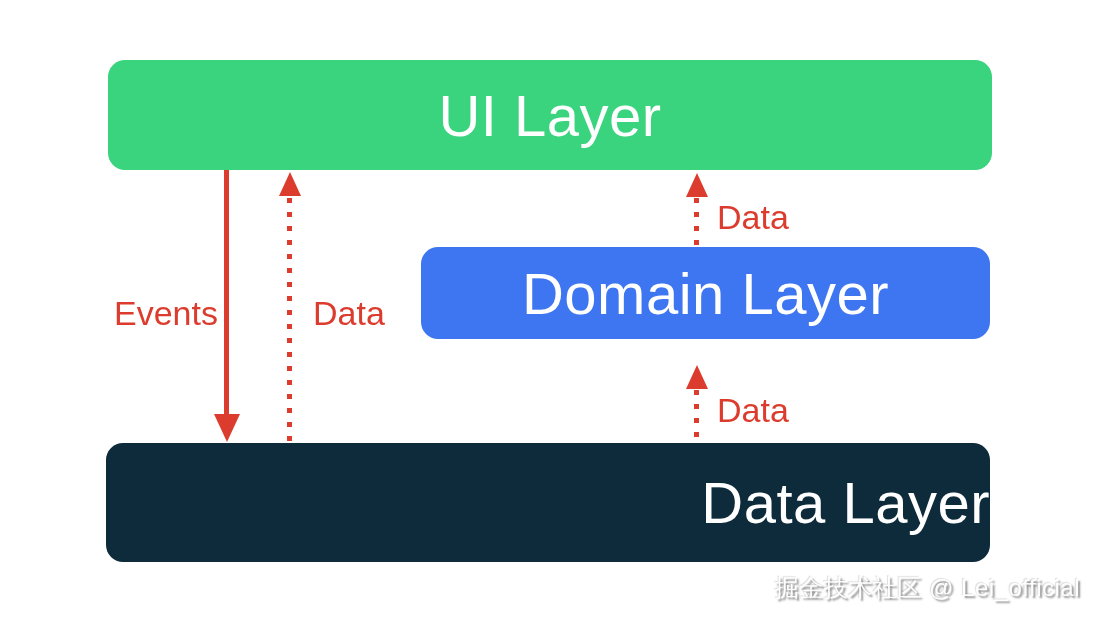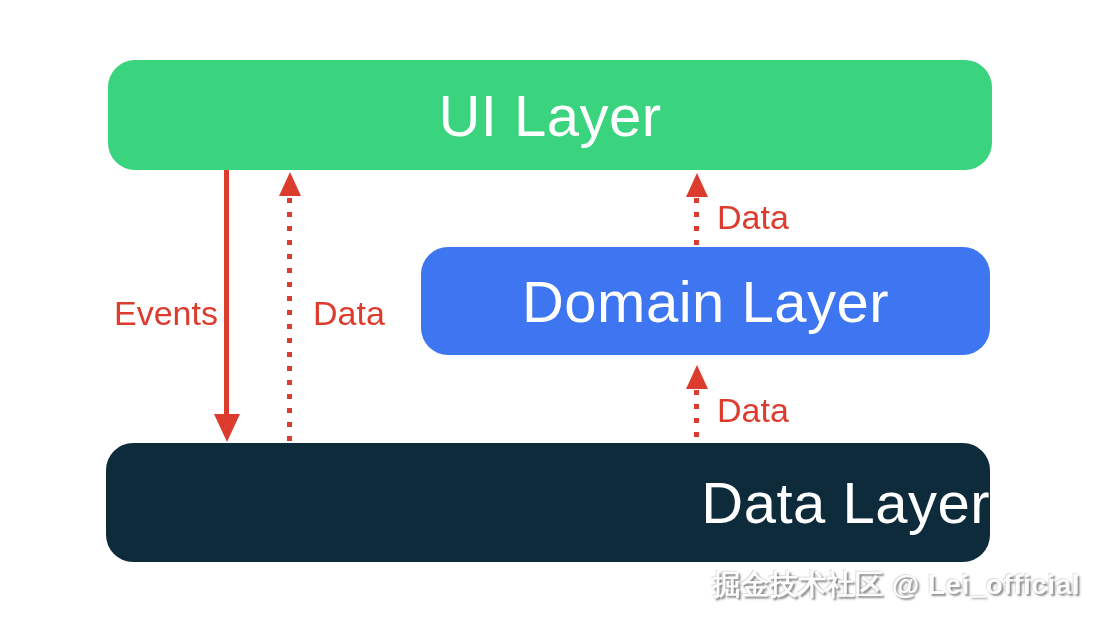--- a/index.html
+++ b/index.html
@@ -9,34 +9,34 @@
   .canvas {
     position: relative;
     width: 1098px;
     height: 618px;
     background: #ffffff;
   }
 
   
   .layer-box {
     position: absolute;
-    border-radius: 27px;
+    border-radius: 17px;
     display: flex;
     align-items: center;
     justify-content: center;
   }
   .layer-box .layer-label {
     color: #ffffff;
     font-size: 58px;
     font-weight: 400;
     letter-spacing: 0.5px;
     white-space: nowrap;
   }
   .box-ui     { left: 108px; top:  60px; width: 884px; height: 110px; }
-  .box-domain { left: 421px; top: 247px; width: 569px; height: 108px; }
+  .box-domain { left: 421px; top: 247px; width: 569px; height: 92px; }
   .box-data   { left: 106px; top: 443px; width: 884px; height: 119px; justify-content: flex-end; }
 
   
   .arrow-line-solid {
     position: absolute;
     width: 5px;
   }
   .arrow-line-dotted {
     position: absolute;
     width: 5px;
@@ -85,22 +85,22 @@
   #events-label  { left: 114px; top: 294px; }
   #data-left-label { left: 313px; top: 294px; }
   #data-rt-label { left: 717px; top: 198px; }
   #data-rb-label { left: 717px; top: 391px; }
 
   
   .watermark {
     position: absolute;
     right: 18px;
     bottom: 14px;
-    font-size: 28px;
-    font-weight: 700;
+    font-size: 24px;
+    font-weight: 400;
     color: rgba(255,255,255,0.96);
     text-shadow: 2px 2px 2px rgba(50,50,50,0.55), -1px -1px 1px rgba(120,120,120,0.25);
     letter-spacing: 0.5px;
     white-space: nowrap;
   }
 </style>
 </head>
 <body>
 
 <div class="canvas">

